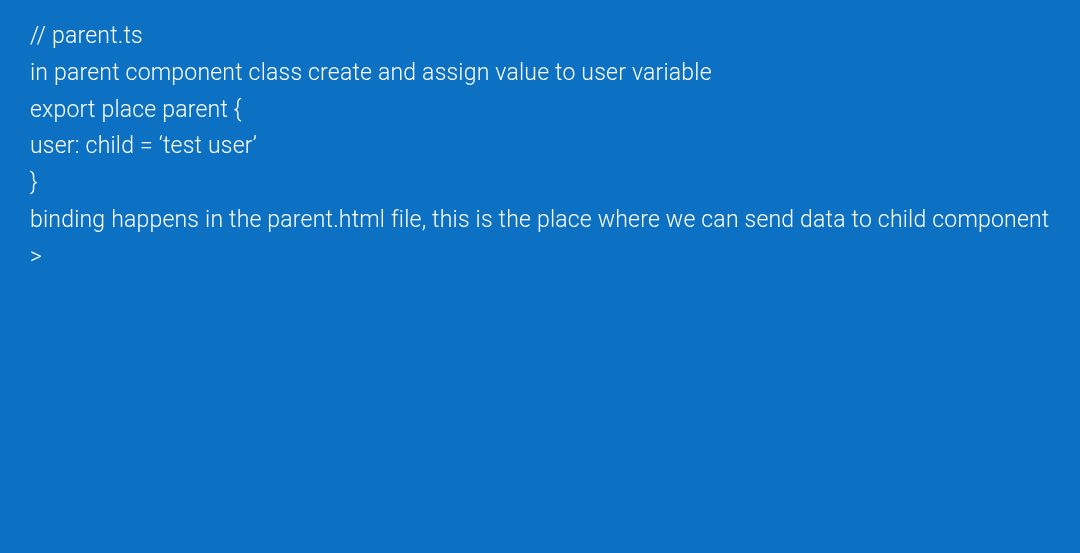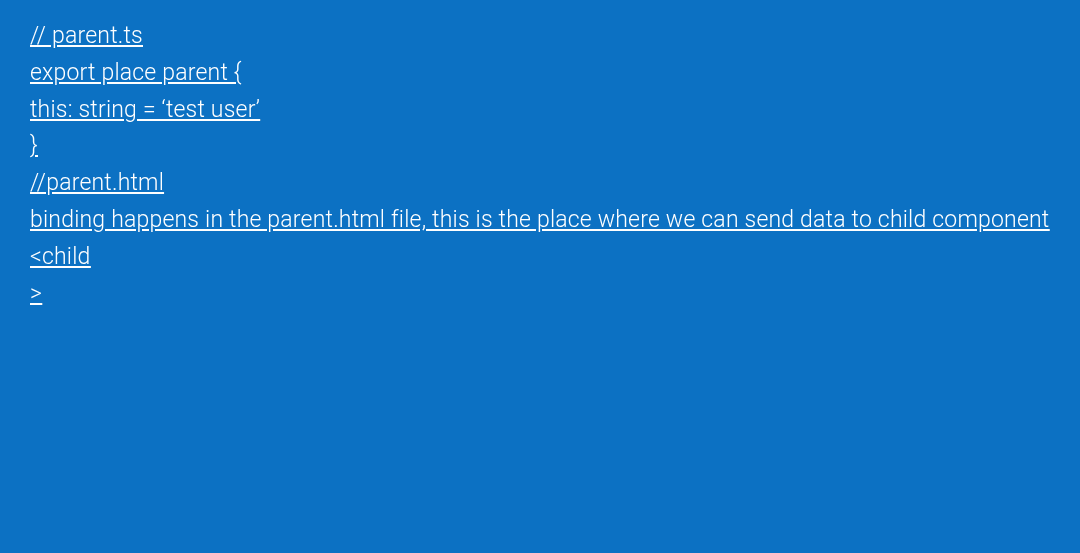--- a/index.html
+++ b/index.html
@@ -1,19 +1,18 @@
 <!DOCTYPE html>
 <html><head>
   <meta charset="utf-8">
   <style>
     * {
       margin: 0;
       padding: 0;
       box-sizing: border-box;
-      text-decoration: underline;
     }
     body {
       width: 1080px;
       height: 553px;
       background-color: #0c71c3;
       font-family: -apple-system, BlinkMacSystemFont, 'Segoe UI', Roboto, sans-serif;
       color: #ffffff;
       padding: 18px 30px;
       font-size: 23px;
       line-height: 1.6;
@@ -24,20 +23,19 @@
       white-space: pre-wrap;
       font-weight: 300;
       letter-spacing: 0.2px;
     }
   </style>
 </head>
 <body>
 
 <div>
   <span class="code-line">// parent.ts</span>
+  <span class="code-line">in parent component class create and assign value to user variable</span>
   <span class="code-line">export place parent {</span>
-  <span class="code-line">this: string = ‘test user’</span>
+  <span class="code-line">user: child = ‘test user’</span>
   <span class="code-line">}</span>
-  <span class="code-line">//parent.html</span>
   <span class="code-line">binding happens in the parent.html file, this is the place where we can send data to child component</span>
-  <span class="code-line">&lt;child</span>
   <span class="code-line">&gt;</span>
 </div>
 
 </body></html>

